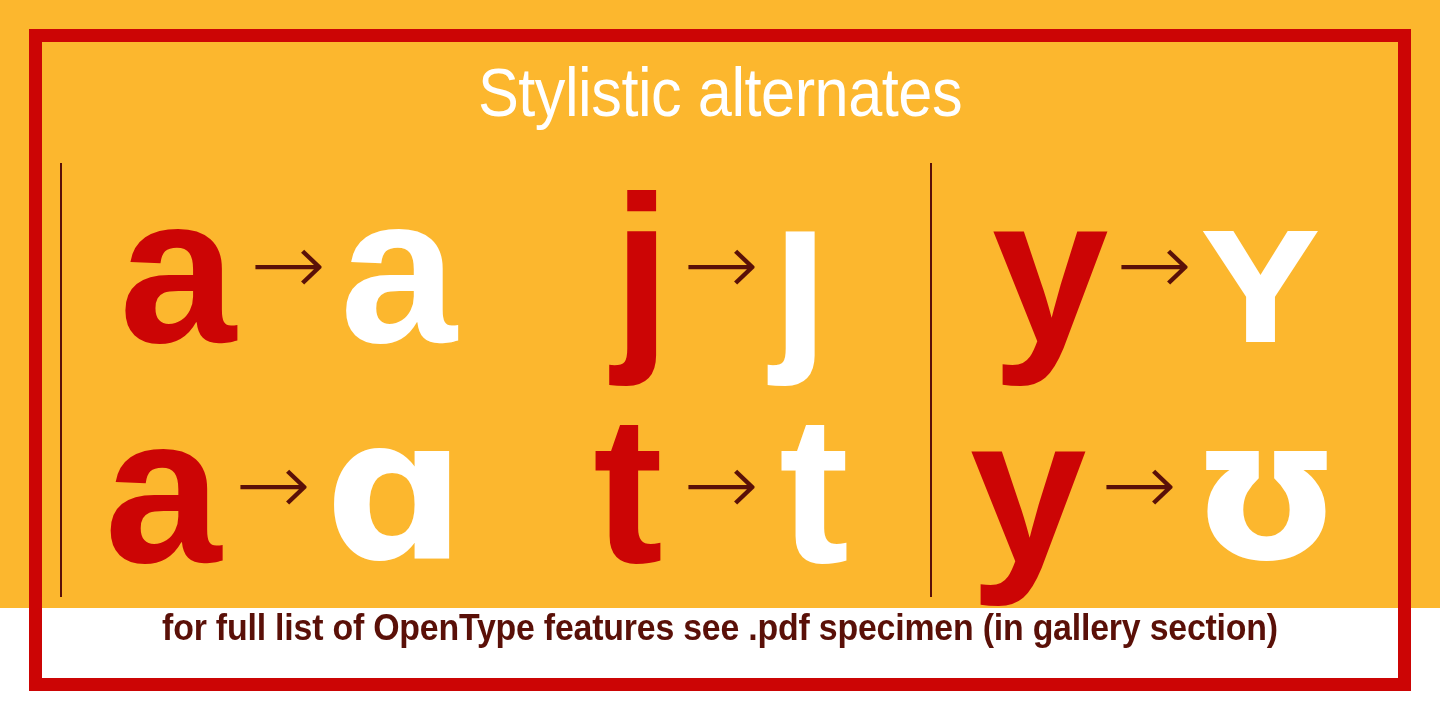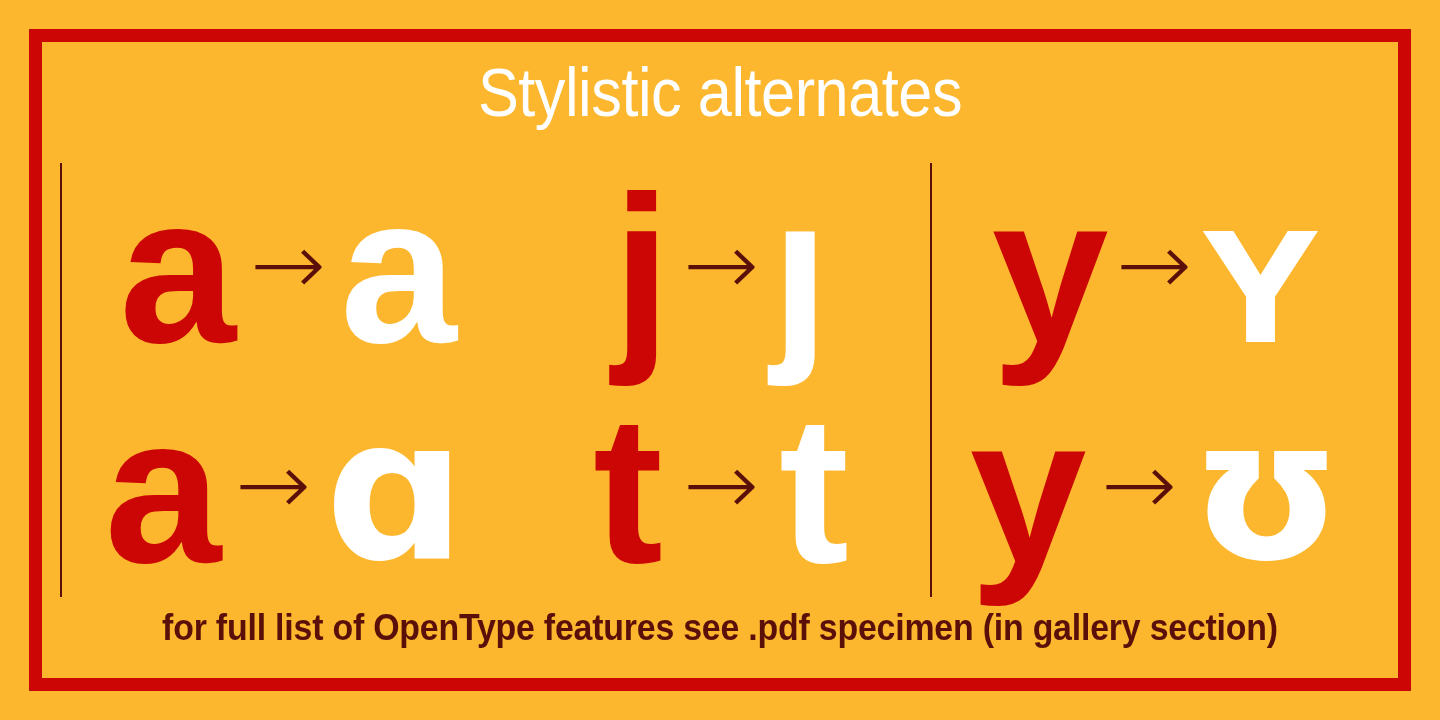--- a/index.html
+++ b/index.html
@@ -9,21 +9,21 @@
   body {
     width: 1440px;
     height: 720px;
     overflow: hidden;
     font-family: "Liberation Sans", sans-serif;
   }
 
   .poster {
     position: relative;
     width: 1440px;
-    height: 720px;
+    height: 608px;
     background: #FCB72E;
     box-sizing: border-box;
   }
 
   
   .frame {
     position: absolute;
     left: 29px;
     top: 29px;
     width: 1382px;

